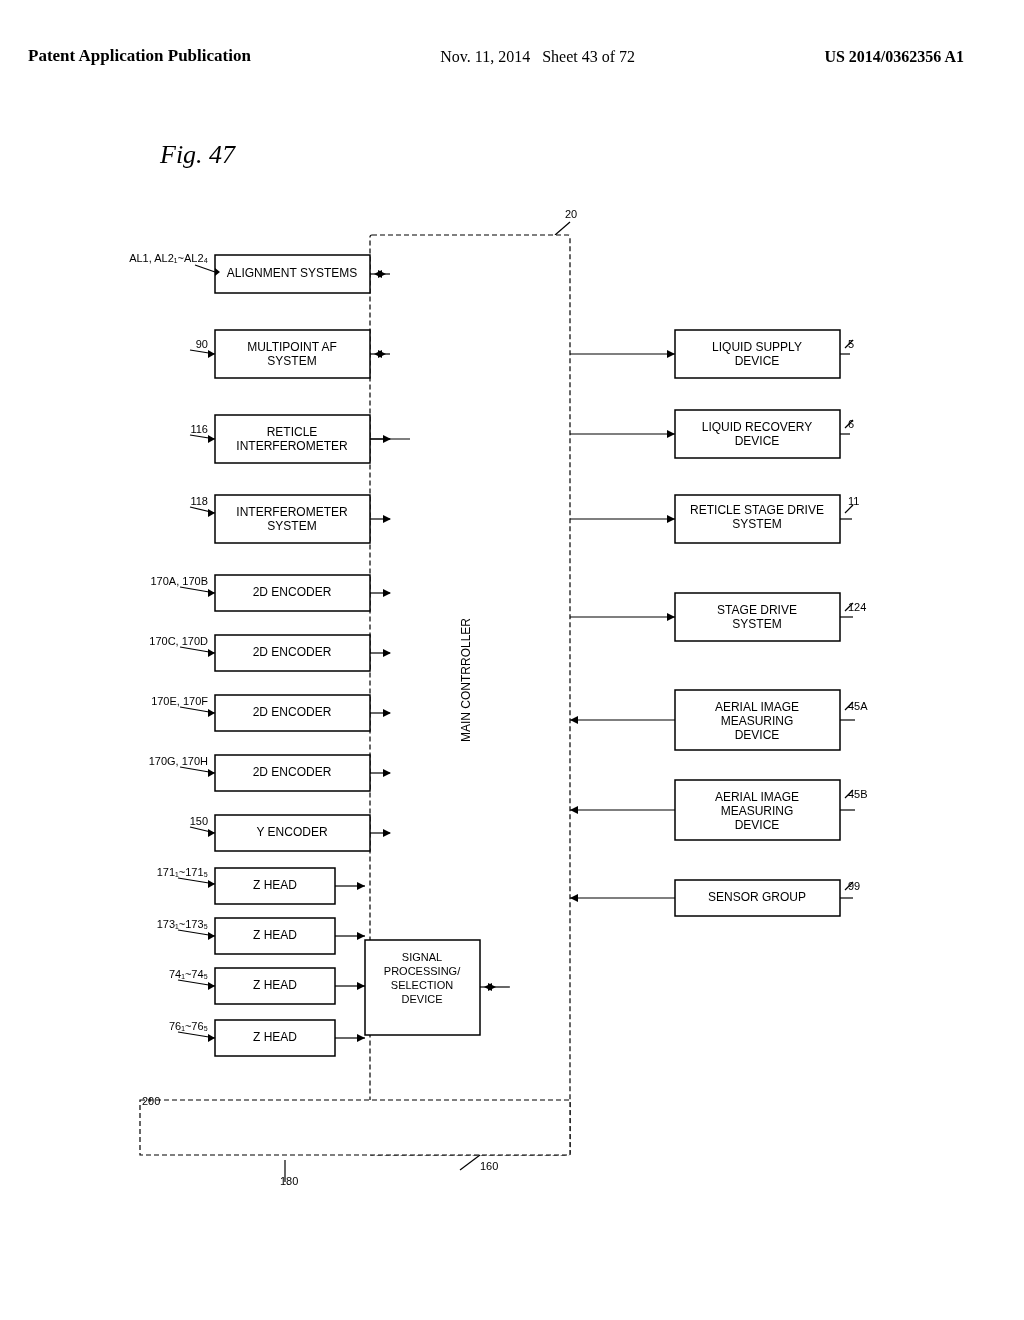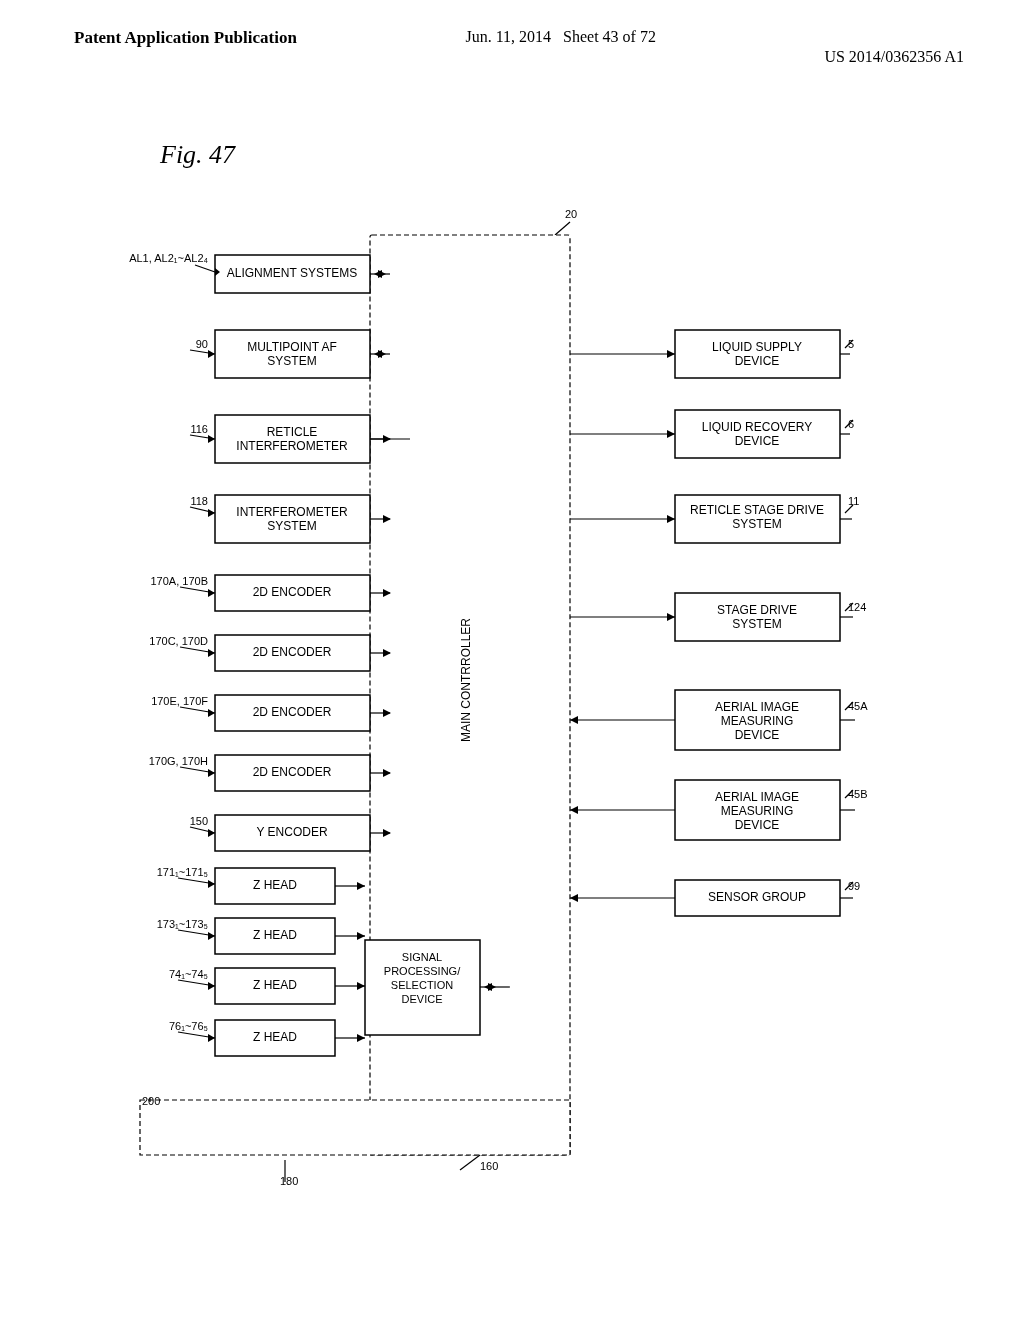--- a/index.html
+++ b/index.html
@@ -8,27 +8,27 @@
       height: 1320px;
       background: #fff;
       font-family: 'Times New Roman', Times, serif;
       position: relative;
       overflow: hidden;
     }
 
     .header {
       display: flex;
       justify-content: space-between;
-      align-items: flex-start;
-      padding: 28px 60px 0 74px;
+      align-items: flex-end;
+      padding: 28px 60px 0 28px;
       font-size: 16px;
     }
     .header-left { font-weight: bold; font-size: 17px; }
     .header-center { font-size: 16px; text-align: center; }
-    .header-right { font-size: 16px; font-weight: normal; margin-top: 20px; }
+    .header-right { font-size: 16px; font-weight: bold; margin-top: 20px; }
 
     .diagram-area {
       position: absolute;
       top: 140px;
       left: 60px;
       right: 60px;
       bottom: 60px;
     }
 
     .fig-label {
@@ -53,21 +53,21 @@
       font-family: Arial, Helvetica, sans-serif;
       font-size: 13px;
     }
   </style>
 </head>
 <body>
 
 <div class="header">
   <div class="header-left">Patent Application Publication</div>
   <div class="header-center">
-    <span>Jun. 11, 2014</span>&nbsp;&nbsp;
+    <span>Nov. 11, 2014</span>&nbsp;&nbsp;
     <span>Sheet 43 of 72</span>
   </div>
   <div class="header-right">US 2014/0362356 A1</div>
 </div>
 
 <div class="diagram-area">
   <div class="fig-label">Fig. 47</div>
 
   <svg class="diagram-svg" viewBox="0 0 900 1080">
 

